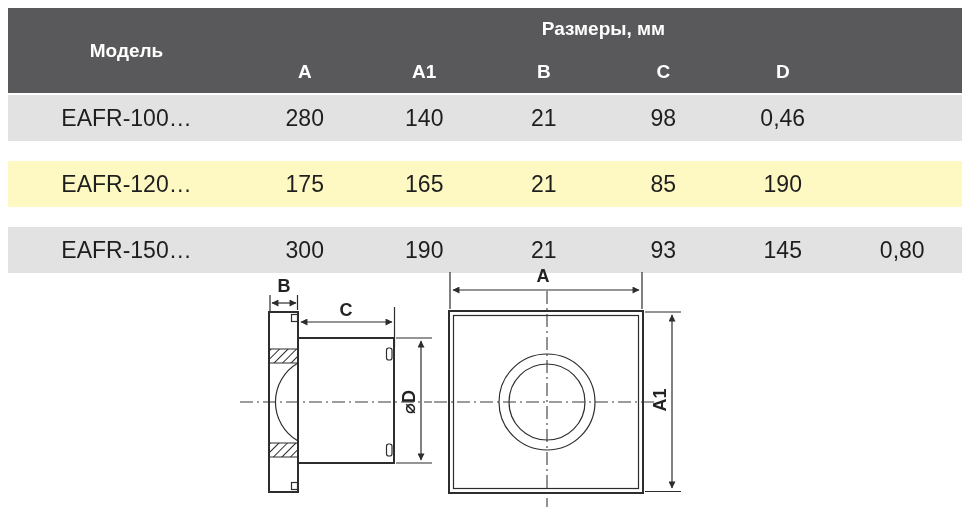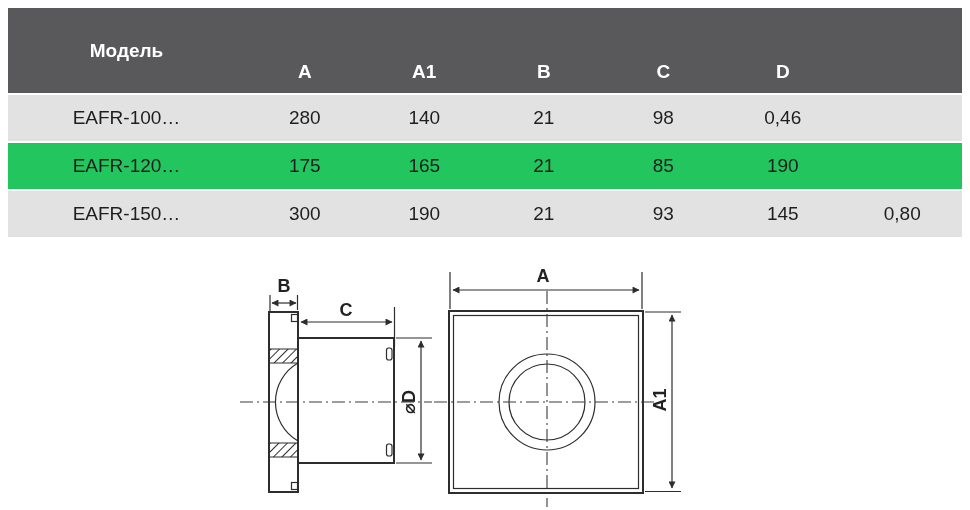--- a/index.html
+++ b/index.html
@@ -8,42 +8,43 @@
 
   
   .spec-table{position:absolute;left:8px;top:8px;width:954px;}
   .thead{display:grid;grid-template-columns:237px repeat(6,1fr);
          grid-template-rows:42px 43px;background:#59595b;color:#ffffff;
          font-weight:bold;font-size:19px;margin-bottom:2px;}
   .th-model{grid-column:1;grid-row:1/3;display:flex;align-items:center;justify-content:center;}
   .th-group{grid-column:2/8;grid-row:1;display:flex;align-items:center;justify-content:center;}
   .th-col{grid-row:2;display:flex;align-items:center;justify-content:center;}
   .trow{display:grid;grid-template-columns:237px repeat(6,1fr);height:46px;
-        margin-bottom:2px;font-size:19px;color:#1e1e1e;}
+        margin-bottom:20px;font-size:23px;color:#1e1e1e;}
   .trow > div{display:flex;align-items:center;justify-content:center;}
   .row-light{background:#e2e2e2;}
-  .row-dark{background:#22c55e;}
+  .row-dark{background:#fef9c3;}
 
   
   .drawing{position:absolute;left:0;top:0;width:970px;height:510px;}
   .outline{fill:none;stroke:#2d2d2d;stroke-width:2;}
   .thin{fill:none;stroke:#2d2d2d;stroke-width:1.2;}
   .dimline{fill:none;stroke:#2d2d2d;stroke-width:1.2;}
   .centerline{fill:none;stroke:#3a3a3a;stroke-width:1.1;stroke-dasharray:13 4 2 4;}
   .dimtext{font-family:"Liberation Sans","DejaVu Sans",sans-serif;font-size:18px;
            font-weight:bold;fill:#222222;}
 </style>
 </head>
 <body>
 
 <div id="stage">
 
   <div class="spec-table">
     <div class="thead">
       <div class="th-model">Модель</div>
+      <div class="th-group">Размеры, мм</div>
       <div class="th-col">A</div>
       <div class="th-col">A1</div>
       <div class="th-col">B</div>
       <div class="th-col">C</div>
       <div class="th-col">D</div>
     </div>
 
     <div class="trow row-light">
       <div>EAFR-100…</div>
       <div>280</div>

